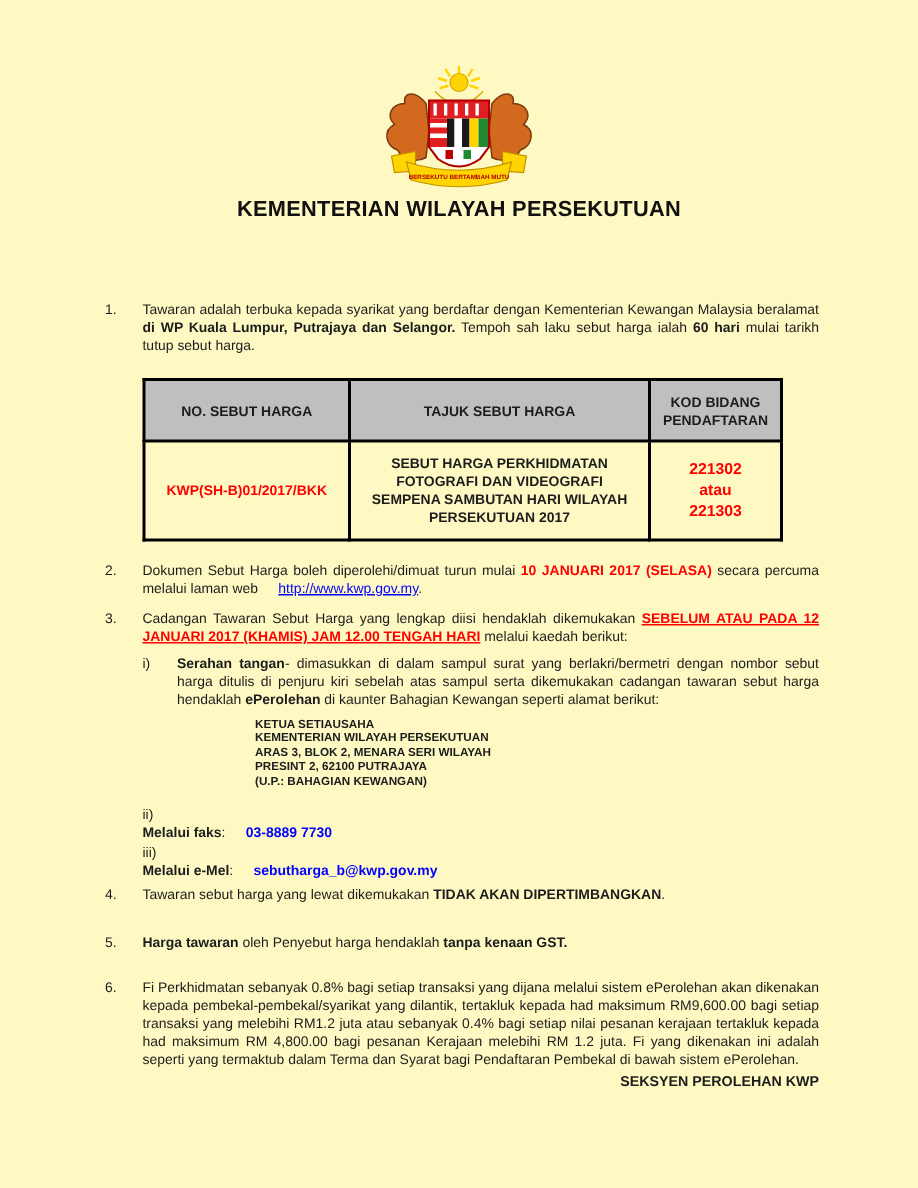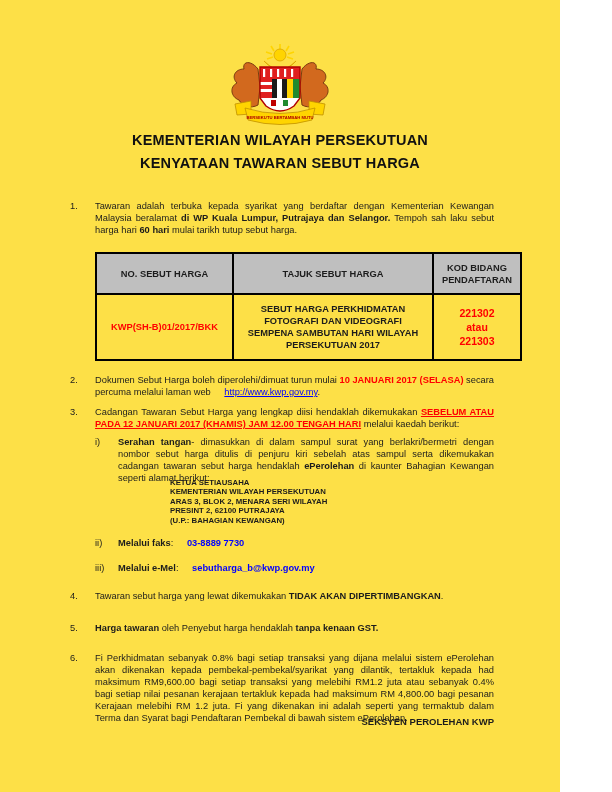--- a/index.html
+++ b/index.html
@@ -5,22 +5,22 @@
   :root{
     --red:#ff0000;
     --blue:#0000ff;
     --hdr-bg:#bfbfbf;
     --ink:#1c1c1c;
   }
   *{margin:0;padding:0;box-sizing:border-box;}
   html,body{background:#ffffff;}
   .page{
     position:relative;
-    width:560px;height:792px;
-    background:#fde047;
+    width:612px;height:792px;
+    background:#fef9c3;
     overflow:hidden;
     color:var(--ink);
     font-family:"Liberation Sans", sans-serif;
     font-size:9.3px;
     line-height:12px;
   }
   .crest{position:absolute;top:42px;left:50%;transform:translateX(-50%);}
   .title-block{position:absolute;top:129px;left:0;width:100%;text-align:center;
     font-weight:bold;font-size:14.5px;line-height:23px;letter-spacing:0.2px;color:#111;}
   .para{position:absolute;left:70px;right:66px;display:flex;}
@@ -98,26 +98,25 @@
         <path d="M14,62 L30,59 L30,72 L16,73 Z" fill="#FFD400" stroke="#C09000" stroke-width="0.8"></path>
         <path d="M104,62 L88,59 L88,72 L102,73 Z" fill="#FFD400" stroke="#C09000" stroke-width="0.8"></path>
         <path d="M24,66 Q59,77 94,66 L91,78 Q59,87 27,78 Z" fill="#FFD400" stroke="#C09000" stroke-width="0.8"></path>
         <text x="59" y="77" text-anchor="middle" font-size="4.2" fill="#B00000" font-weight="bold">BERSEKUTU BERTAMBAH MUTU</text>
       </g>
     </svg>
   </div>
 
   <div class="title-block">
     <div>KEMENTERIAN WILAYAH PERSEKUTUAN</div>
-    <div>KENYATAAN TAWARAN SEBUT HARGA</div>
   </div>
 
   <div class="para" style="top:200px;">
     <span class="num">1.</span>
-    <span class="body"><span>Tawaran adalah terbuka kepada syarikat yang  berdaftar dengan Kementerian Kewangan Malaysia beralamat </span><span class="bold">di WP Kuala Lumpur, Putrajaya dan Selangor.</span><span> Tempoh sah laku sebut harga hari </span><span class="bold">60 hari</span><span> mulai tarikh tutup sebut harga.</span></span>
+    <span class="body"><span>Tawaran adalah terbuka kepada syarikat yang  berdaftar dengan Kementerian Kewangan Malaysia beralamat </span><span class="bold">di WP Kuala Lumpur, Putrajaya dan Selangor.</span><span> Tempoh sah laku sebut harga ialah </span><span class="bold">60 hari</span><span> mulai tarikh tutup sebut harga.</span></span>
   </div>
 
   <table class="qtable">
     <colgroup>
         <col class="col-no">
         <col class="col-tajuk">
         <col class="col-kod">
       </colgroup>
     <thead>
       <tr>
@@ -151,26 +150,26 @@
     <span class="num">i)</span>
     <span class="body"><span class="bold">Serahan tangan</span><span>- dimasukkan di dalam sampul surat yang berlakri/bermetri dengan nombor sebut harga ditulis di penjuru kiri sebelah atas sampul serta dikemukakan cadangan tawaran sebut harga hendaklah </span><span class="bold">ePerolehan</span><span> di kaunter Bahagian Kewangan seperti alamat berikut:</span></span>
   </div>
 
   <div class="address">KETUA SETIAUSAHA
 KEMENTERIAN WILAYAH PERSEKUTUAN
 ARAS 3, BLOK 2, MENARA SERI WILAYAH
 PRESINT 2, 62100 PUTRAJAYA
 (U.P.: BAHAGIAN KEWANGAN)</div>
 
-  <div class="sub" style="top:537px;">
+  <div class="sub" style="top:537px;flex-direction:column;">
     <span class="num">ii)</span>
     <span class="body"><span class="bold">Melalui faks</span><span>: </span><span class="bold blue">03-8889 7730</span></span>
   </div>
 
-  <div class="sub" style="top:562px;">
+  <div class="sub" style="top:562px;flex-direction:column;">
     <span class="num">iii)</span>
     <span class="body"><span class="bold">Melalui e-Mel</span><span>: </span><span class="bold blue">sebutharga_b@kwp.gov.my</span></span>
   </div>
 
   <div class="para" style="top:590px;">
     <span class="num">4.</span>
     <span class="body"><span>Tawaran sebut harga yang lewat dikemukakan </span><span class="bold">TIDAK AKAN DIPERTIMBANGKAN</span><span>.</span></span>
   </div>
 
   <div class="para" style="top:622px;">

